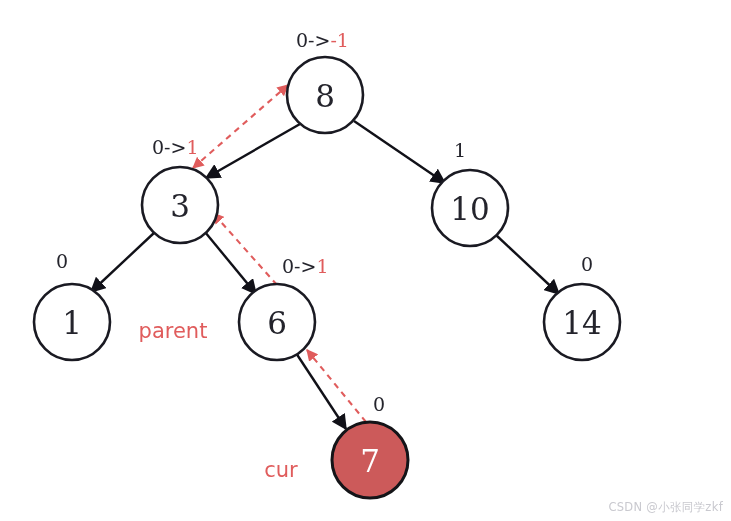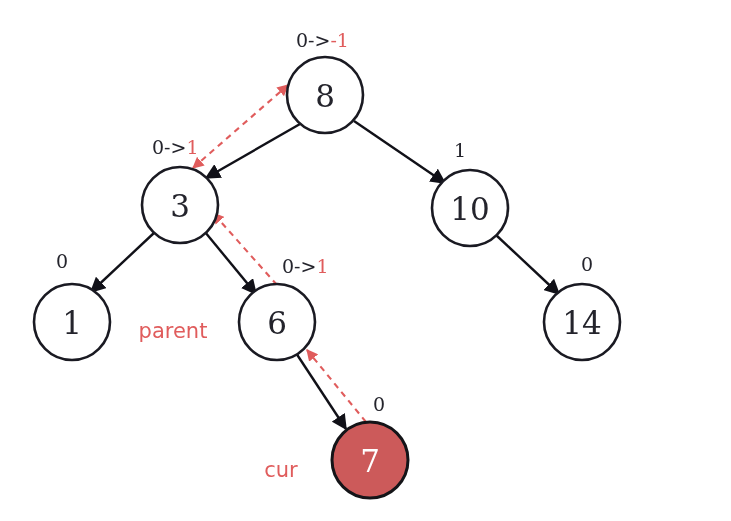--- a/index.html
+++ b/index.html
@@ -148,13 +148,14 @@
         <text x="282" y="266" class="bf-label" text-anchor="start"><tspan class="old">0-&gt;</tspan><tspan class="new">1</tspan></text>
         <text x="460" y="150" class="bf-label" fill="#24242c" text-anchor="middle">1</text>
         <text x="62" y="261" class="bf-label" fill="#24242c" text-anchor="middle">0</text>
         <text x="587" y="264" class="bf-label" fill="#24242c" text-anchor="middle">0</text>
         <text x="379" y="404" class="bf-label" fill="#e05c5c" text-anchor="middle">0</text>
         <text x="173" y="331" class="ptr-label" text-anchor="middle">parent</text>
         <text x="281" y="470" class="ptr-label" text-anchor="middle">cur</text>
       </g>
   </svg>
 
+  <div class="watermark">CSDN @小张同学zkf</div>
 </div>
 
 </body></html>

